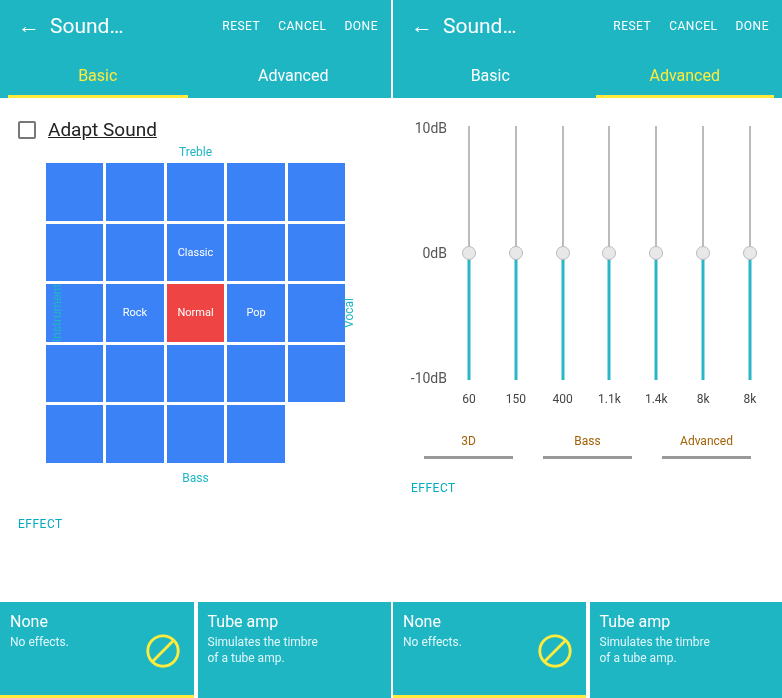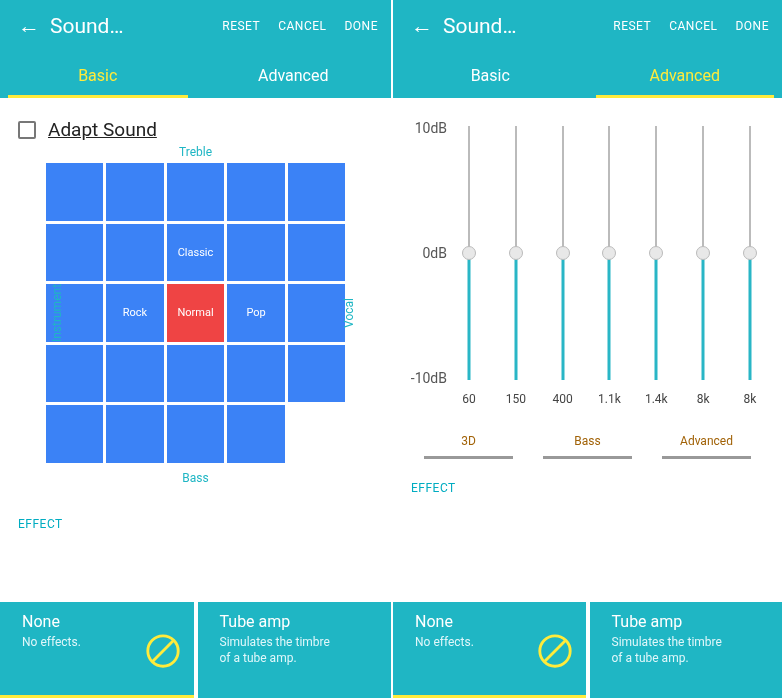--- a/index.html
+++ b/index.html
@@ -34,21 +34,21 @@
   .axis-right { right: -18px; top: 50%; transform: translateY(-50%) rotate(-90deg); transform-origin: center; }
 
   .grid5 { display: grid; grid-template-columns: repeat(5,1fr); grid-template-rows: repeat(5,1fr); gap: 3px; width: 100%; height: 100%; }
   .cell { background: #3b82f6; display: flex; align-items: center; justify-content: center; font-size: 11px; color: #fff; cursor: pointer; }
   .cell.sel { background: #ef4444; }
 
   .effect-label { color: #00acc1; font-size: 12px; letter-spacing: 0.5px; margin-top: 54px; padding-left: 2px; }
 
   
   .effects-row { display: flex; gap: 4px; height: 96px; margin-top: 0; }
-  .effect-card { flex: 1; background: #1fb6c4; color: #fff; padding: 10px 22px; position: relative; cursor: pointer; }
+  .effect-card { flex: 1; background: #1fb6c4; color: #fff; padding: 10px 10px; position: relative; cursor: pointer; }
   .effect-card .ename { font-size: 16px; margin-bottom: 4px; }
   .effect-card .edesc { font-size: 12px; color: #e0f7fa; line-height: 1.3; max-width: 120px; }
   .effect-card.selected::after { content: ""; position: absolute; bottom: 0; left: 0; right: 0; height: 3px; background: #ffeb3b; }
   .no-icon { position: absolute; right: 12px; top: 30px; width: 38px; height: 38px; }
   .no-icon svg { width: 100%; height: 100%; }
 
   
   .eq-wrap { position: relative; height: 290px; margin: 14px 2px 0 2px; }
   .eq-ylabels { position: absolute; left: -4px; top: 0; bottom: 36px; width: 44px; }
   .ylab { position: absolute; font-size: 14px; color: #555; right: 4px; text-align: right; width: 40px; }

